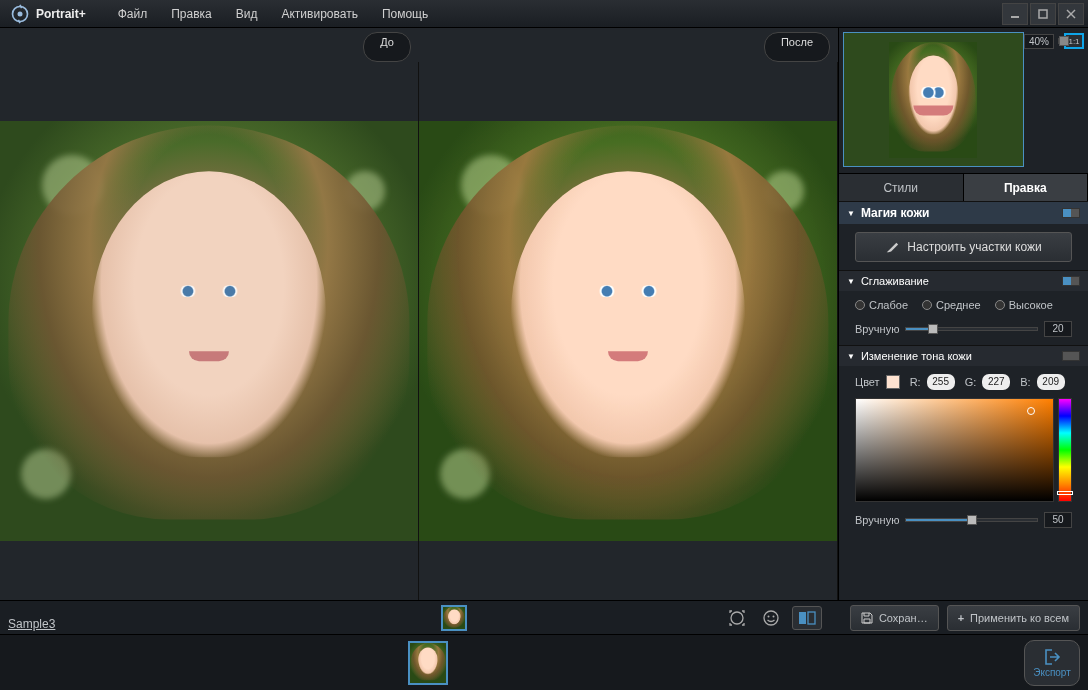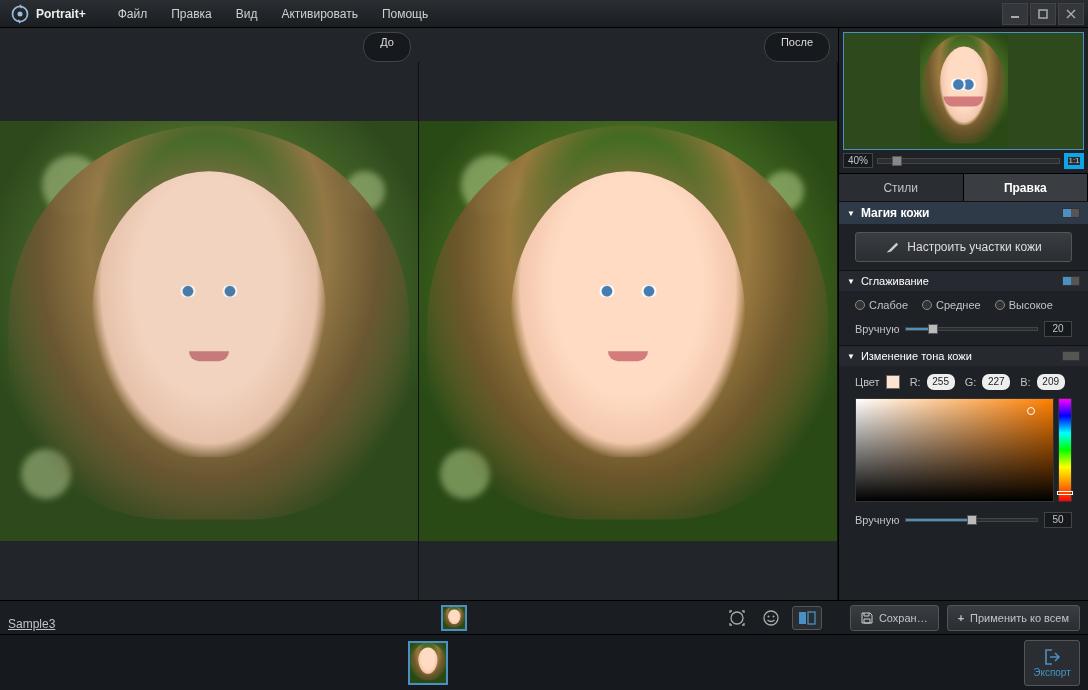--- a/index.html
+++ b/index.html
@@ -22,28 +22,28 @@
 .portrait { width: 100%; height: 420px; background: radial-gradient(circle at 50% 40%, #d8c9b0 16%, #8a6f4a 26%, #4a6b2a 45%, #2e4a1d 70%); position: relative; overflow: hidden; }
 .portrait.after { filter: contrast(1.05) saturate(1.08) brightness(1.02); }
 .bokeh { position: absolute; border-radius: 50%; background: rgba(220,240,180,0.4); filter: blur(3px); }
 .face { position: absolute; left: 50%; top: 46%; transform: translate(-50%,-50%); width: 56%; height: 68%; background: radial-gradient(ellipse at 50% 40%, #f2d3bf 45%, #e6c1aa 65%, transparent 72%); border-radius: 50% 50% 46% 46%; }
 .hair { position: absolute; left: 50%; top: 48%; transform: translate(-50%,-50%); width: 96%; height: 94%; background: radial-gradient(ellipse at 50% 30%, transparent 28%, rgba(150,120,70,0.95) 42%, rgba(110,85,50,0.9) 60%, transparent 80%); border-radius: 50% 50% 40% 40%; }
 .eye { position: absolute; width: 24px; height: 12px; background: radial-gradient(circle, #4a7aa8 35%, #fff 45%, transparent 60%); border-radius: 50%; top: 40%; }
 .eye.l { left: 36%; } .eye.r { right: 36%; }
 .mouth { position: absolute; left: 50%; top: 63%; transform: translateX(-50%); width: 40px; height: 10px; background: #c77a7a; border-radius: 0 0 20px 20px; }
 
 .sidepanel { width: 250px; background: #1e2227; border-left: 1px solid #000; display: flex; flex-direction: column; }
-.nav-preview { height: 145px; padding: 4px; display: flex; flex-direction: column; }
+.nav-preview { height: 145px; padding: 4px; display: flex; flex-direction: row; }
 .nav-img { flex: 1; border: 1px solid #4a90c2; margin-bottom: 2px; display: flex; align-items: center; justify-content: center; background: #2e4a1d; }
 .nav-img .thumb { width: 88px; height: 116px; }
 .nav-zoom-row { height: 18px; display: flex; align-items: center; gap: 4px; }
 .zoom-pct { background: #16191d; border: 1px solid #444; padding: 1px 4px; font-size: 10px; }
 .zoom-slider { flex: 1; height: 6px; background: #2a2e33; position: relative; border: 1px solid #444; }
 .zoom-handle { position: absolute; left: 8%; top: -3px; width: 10px; height: 10px; background: #888; border: 1px solid #555; }
-.zoom-fit { width: 20px; height: 16px; background: #2a2e33; border: 4px solid #0ea5e9; display: flex; align-items: center; justify-content: center; font-size: 8px; }
+.zoom-fit { width: 20px; height: 16px; background: #2a2e33; border: 2px solid #0ea5e9; display: flex; align-items: center; justify-content: center; font-size: 8px; }
 
 .tabs { display: flex; height: 28px; border-top: 1px solid #000; }
 .tab { flex: 1; display: flex; align-items: center; justify-content: center; background: #2a2e33; border-right: 1px solid #000; cursor: pointer; }
 .tab.active { background: #3a3e43; font-weight: bold; color: #fff; }
 
 .panel-body { flex: 1; overflow: auto; }
 .section-hdr { background: #2e3a48; padding: 4px 8px; display: flex; align-items: center; font-weight: bold; color: #fff; border-top: 1px solid #111; }
 .section-hdr.sub { background: #262a30; font-weight: normal; font-size: 11px; }
 .tri { margin-right: 6px; font-size: 8px; }
 .toggle { margin-left: auto; width: 18px; height: 10px; background: linear-gradient(90deg,#4a90c2 50%,#555 50%); border: 1px solid #333; }
@@ -76,21 +76,21 @@
 .toolbar-row { height: 34px; background: #1a1e23; border-top: 1px solid #000; display: flex; align-items: center; padding: 0 8px; gap: 8px; }
 .project-name { text-decoration: underline; color: #c0c4c8; margin-top: 12px; }
 .tb-spacer { flex: 1; }
 .thumb-small { width: 26px; height: 26px; border: 2px solid #4a90c2; }
 .tb-icon-btn { width: 26px; height: 26px; display: flex; align-items: center; justify-content: center; cursor: pointer; border-radius: 3px; }
 .compare-btn { width: 30px; height: 24px; background: #2a2e33; border: 1px solid #555; border-radius: 3px; display: flex; align-items: center; justify-content: center; }
 .action-btn { height: 26px; padding: 0 10px; background: linear-gradient(#3a3e43,#2a2e33); border: 1px solid #555; border-radius: 3px; display: flex; align-items: center; gap: 6px; cursor: pointer; font-size: 11px; }
 
 .filmstrip { height: 56px; background: #16191d; border-top: 1px solid #000; display: flex; align-items: center; padding: 0 8px; position: relative; }
 .fs-thumb { width: 40px; height: 44px; border: 2px solid #4a90c2; margin-left: 400px; }
-.export-btn { position: absolute; right: 8px; bottom: 4px; width: 56px; height: 46px; background: #2a2e33; border: 1px solid #555; border-radius: 3px; display: flex; flex-direction: column; align-items: center; justify-content: center; gap: 2px; cursor: pointer; color: #4a90c2; font-size: 10px; }
+.export-btn { position: absolute; right: 8px; bottom: 4px; width: 56px; height: 46px; background: #2a2e33; border: 1px solid #555; border-radius: 10px; display: flex; flex-direction: column; align-items: center; justify-content: center; gap: 2px; cursor: pointer; color: #4a90c2; font-size: 10px; }
 </style>
 </head>
 <body>
 
 <div class="titlebar">
   <svg class="app-icon" viewBox="0 0 24 24">
       <circle cx="12" cy="12" r="9" fill="none" stroke="#9bd" stroke-width="2"></circle>
       <circle cx="12" cy="12" r="3" fill="#9bd"></circle>
       <path d="M12 1 L14 5 M12 23 L10 19" stroke="#9bd" stroke-width="2"></path>
     </svg>

